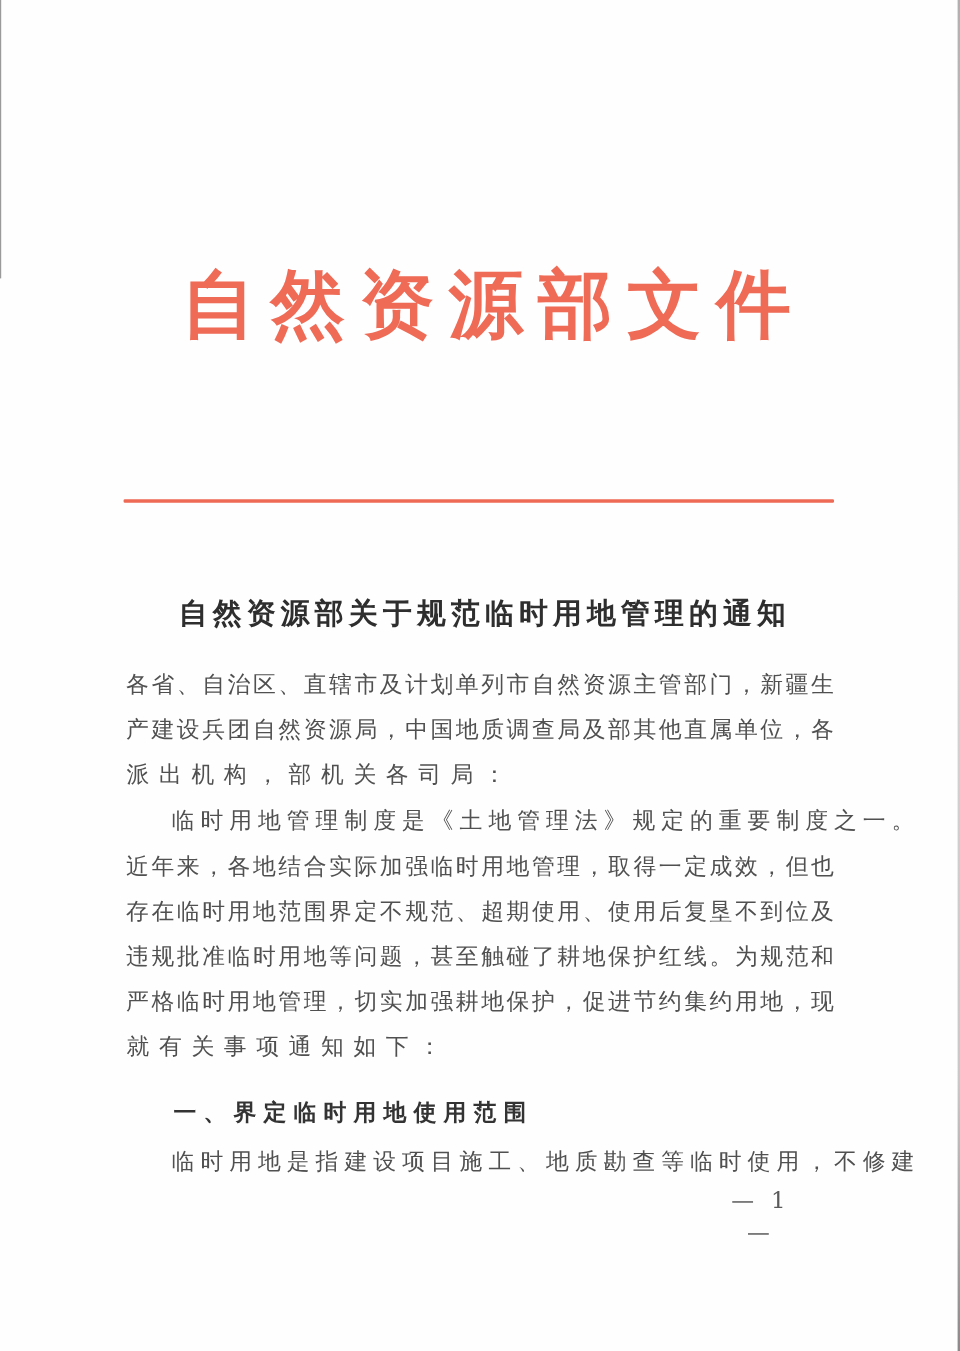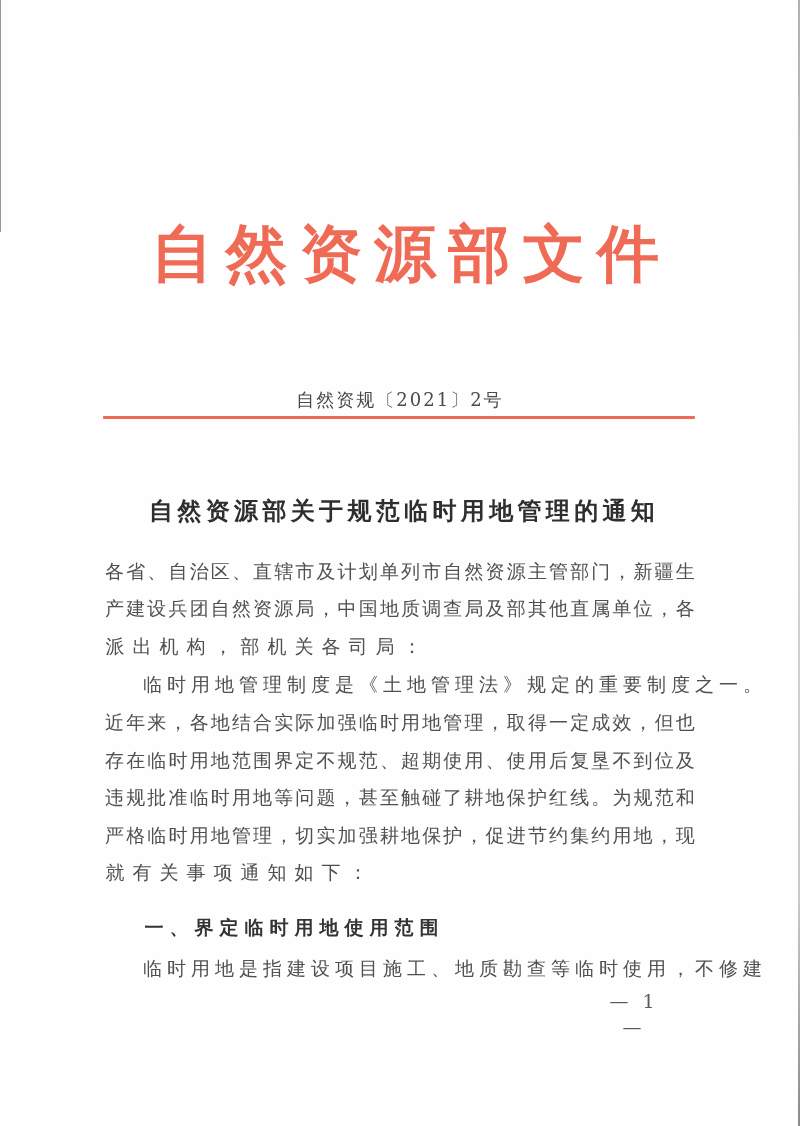--- a/index.html
+++ b/index.html
@@ -152,21 +152,20 @@
   <div class="masthead">
       <span>自</span>
       <span>然</span>
       <span>资</span>
       <span>源</span>
       <span>部</span>
       <span>文</span>
       <span>件</span>
     </div>
 
-  <div class="doc-number">自然资规〔2021〕2号</div>
 
   <div class="red-rule"></div>
 
   <div class="notice-title">
       <span>自</span>
       <span>然</span>
       <span>资</span>
       <span>源</span>
       <span>部</span>
       <span>关</span>

